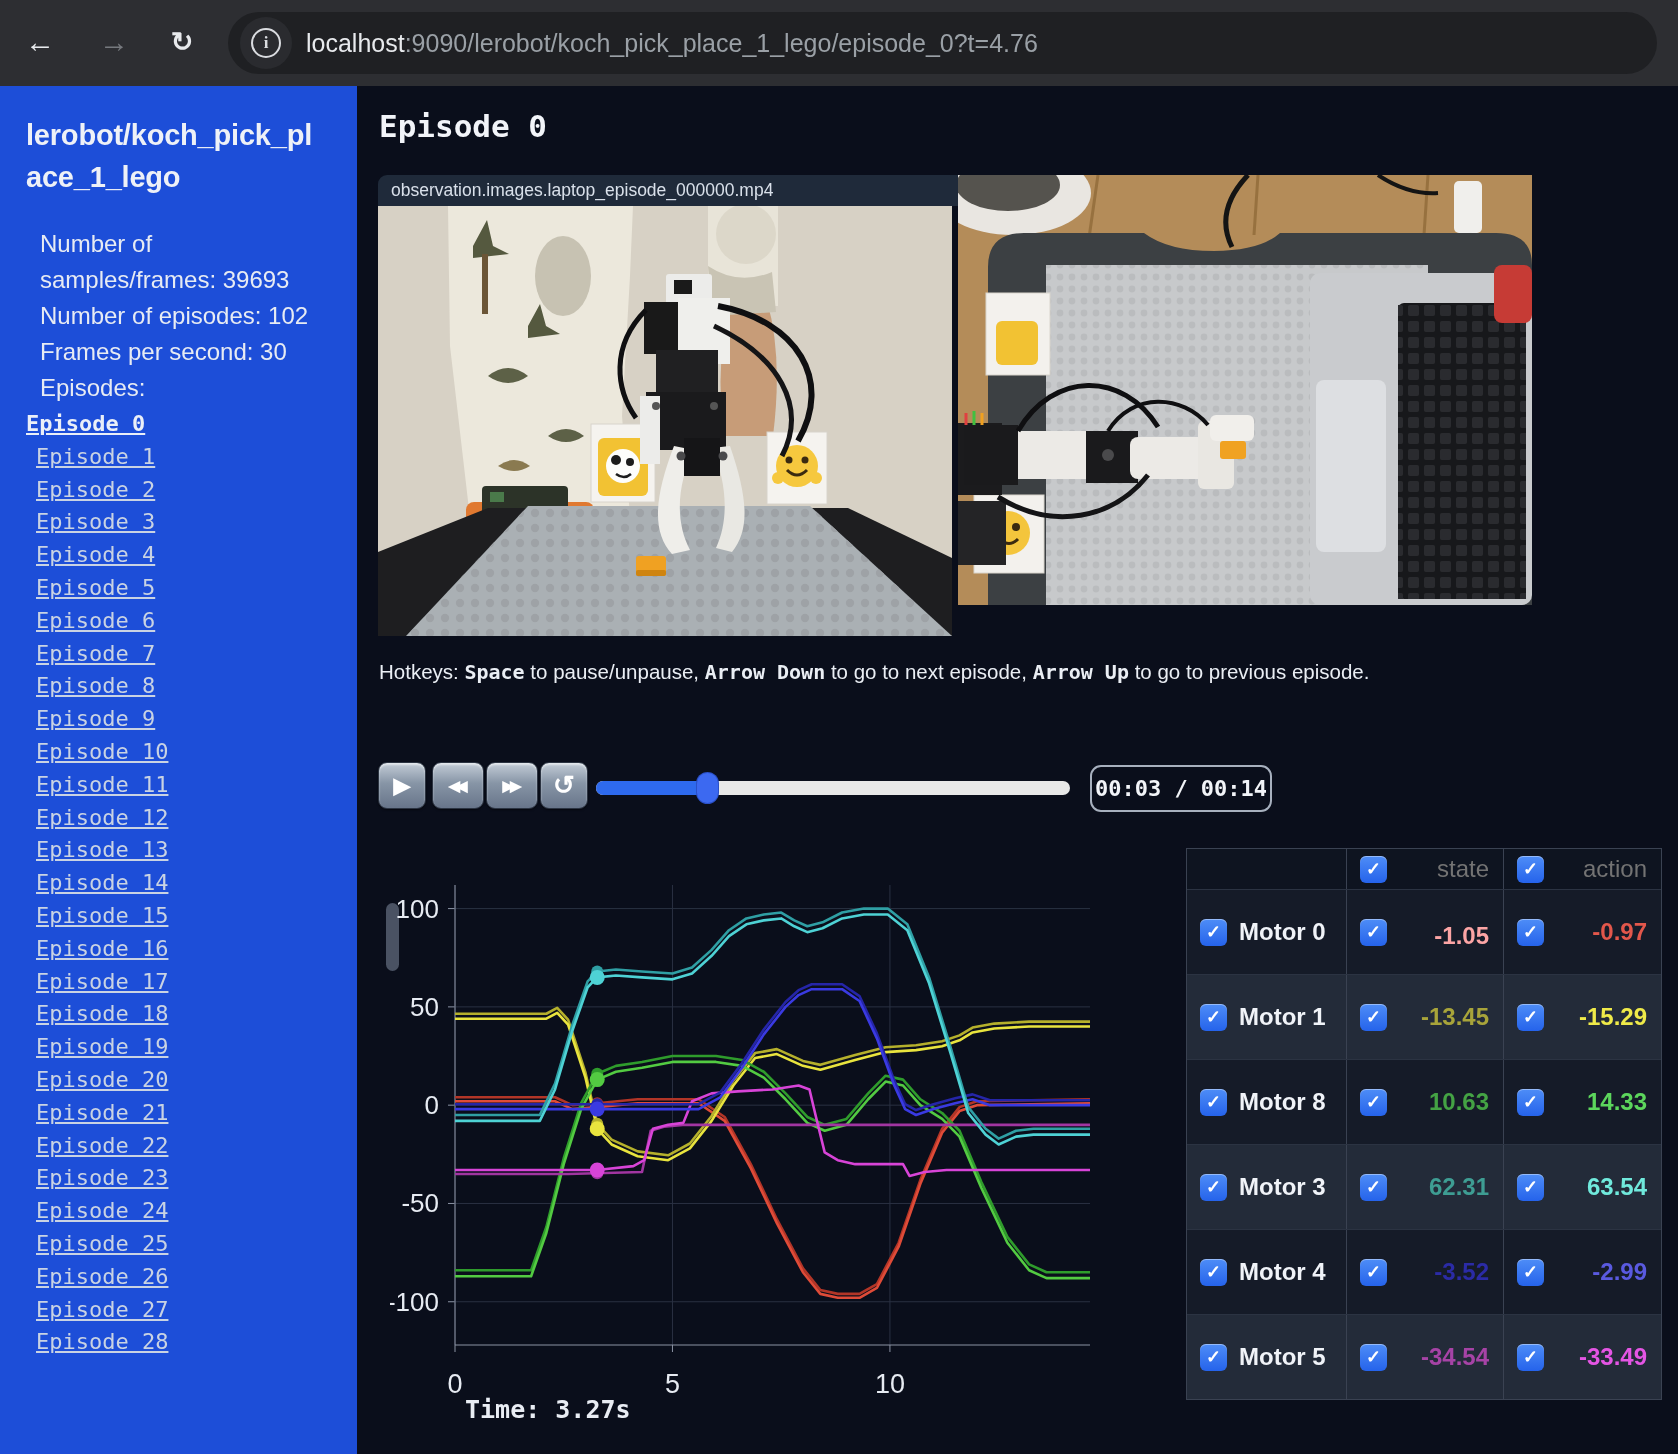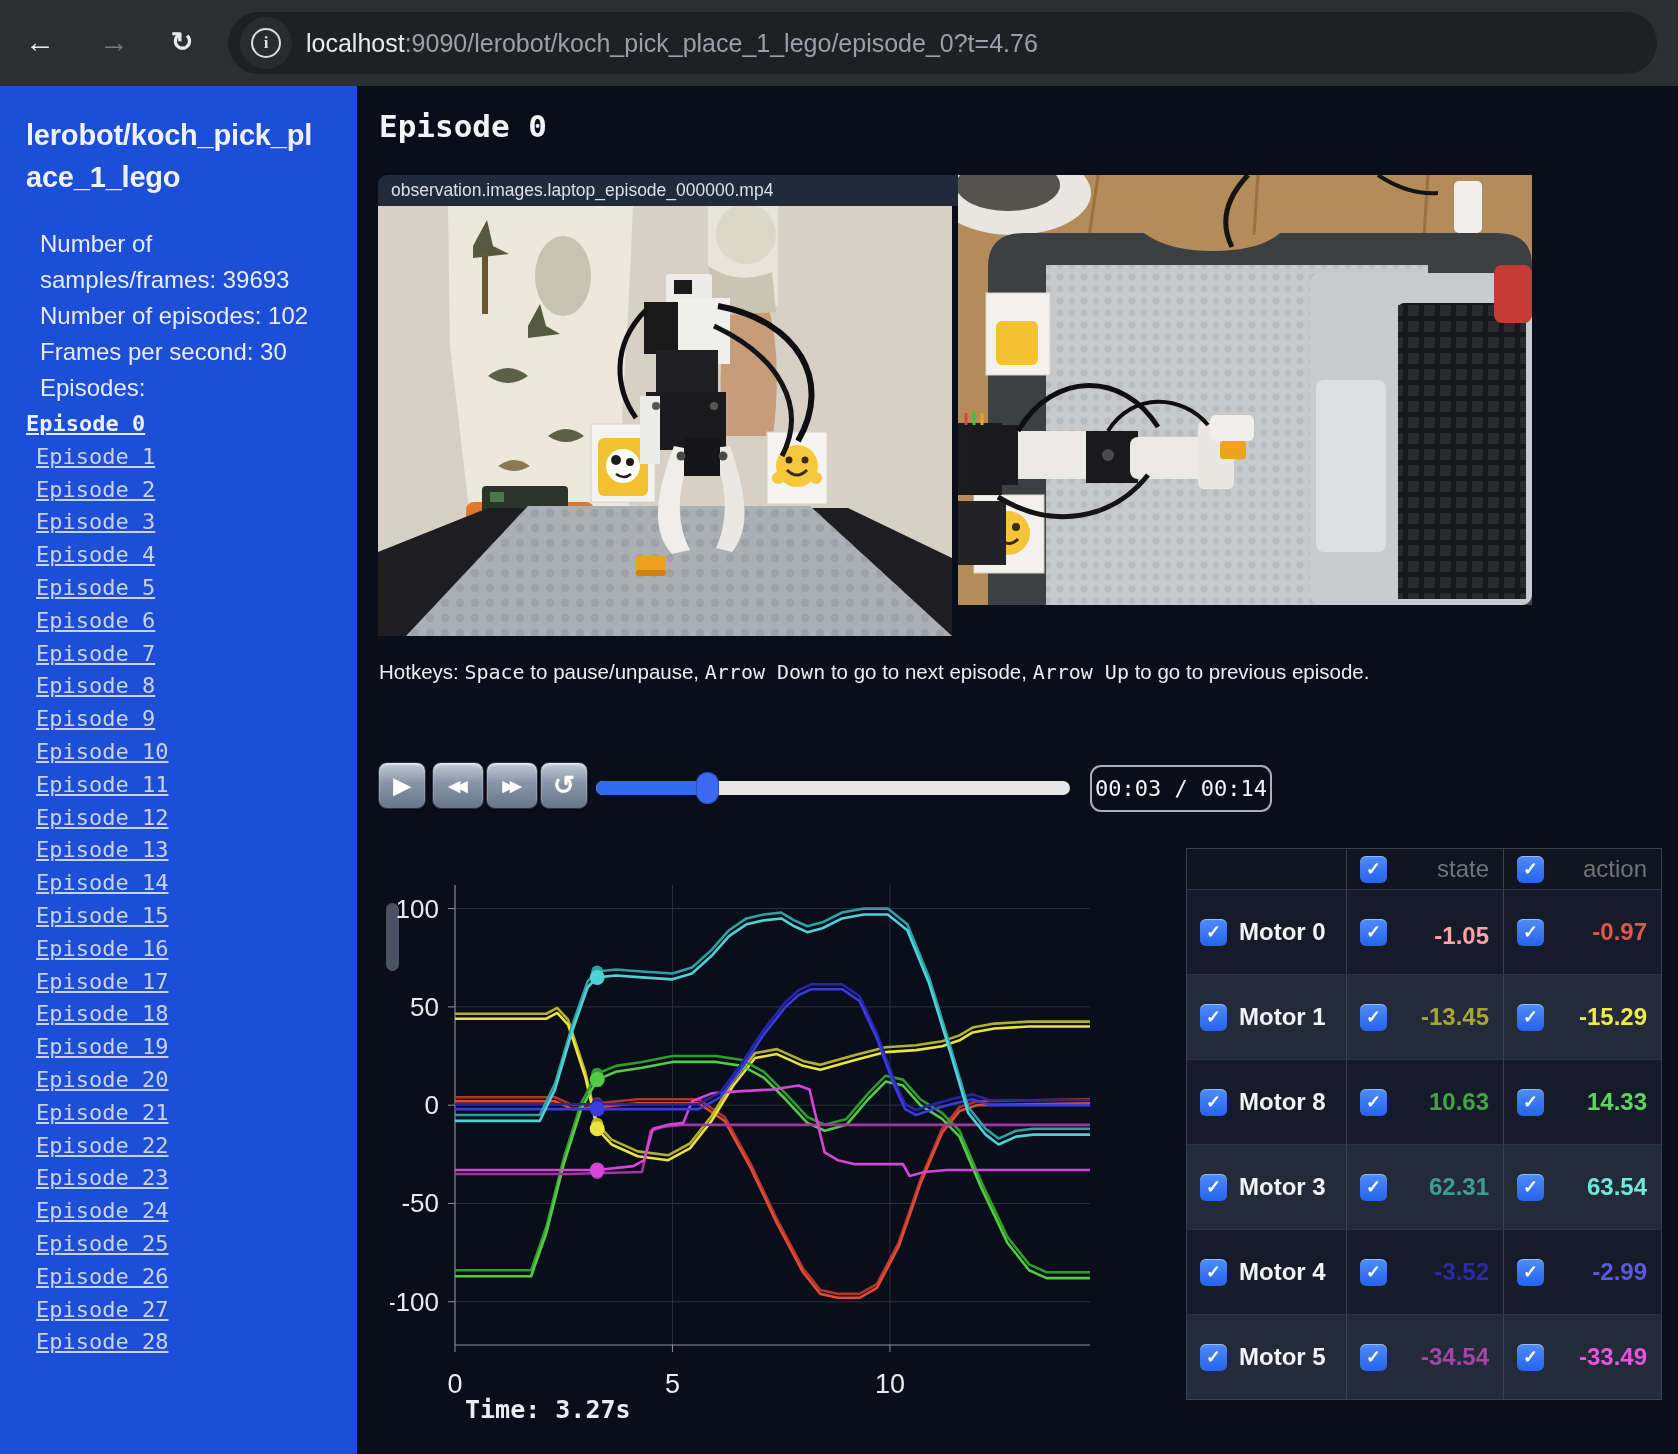--- a/index.html
+++ b/index.html
@@ -1,18 +1,18 @@
 <!DOCTYPE html>
 <html><head>
 <meta charset="utf-8">
 <style>
   html,body{margin:0;padding:0;background:#0a0e1b;}
   #page{position:relative;width:1678px;height:1454px;overflow:hidden;background:#0a0e1b;
         font-family:"Liberation Sans",sans-serif;}
-  .mono{font-family:"DejaVu Sans Mono",monospace;}
+  .mono{font-family:"DejaVu Sans Mono",monospace;font-weight:bold;}
 
   
   .browser-bar{position:absolute;left:0;top:0;width:1678px;height:86px;background:#2d2e32;}
   .nav-icon{position:absolute;top:20px;width:44px;height:44px;display:flex;align-items:center;
             justify-content:center;font-size:30px;color:#e8eaed;cursor:pointer;}
   .nav-back{left:18px;}
   .nav-fwd{left:92px;color:#76797e;}
   .nav-reload{left:160px;font-size:27px;font-weight:bold;}
   .url-pill{position:absolute;left:228px;top:12px;width:1429px;height:62px;border-radius:31px;
             background:#1f2023;display:flex;align-items:center;}

